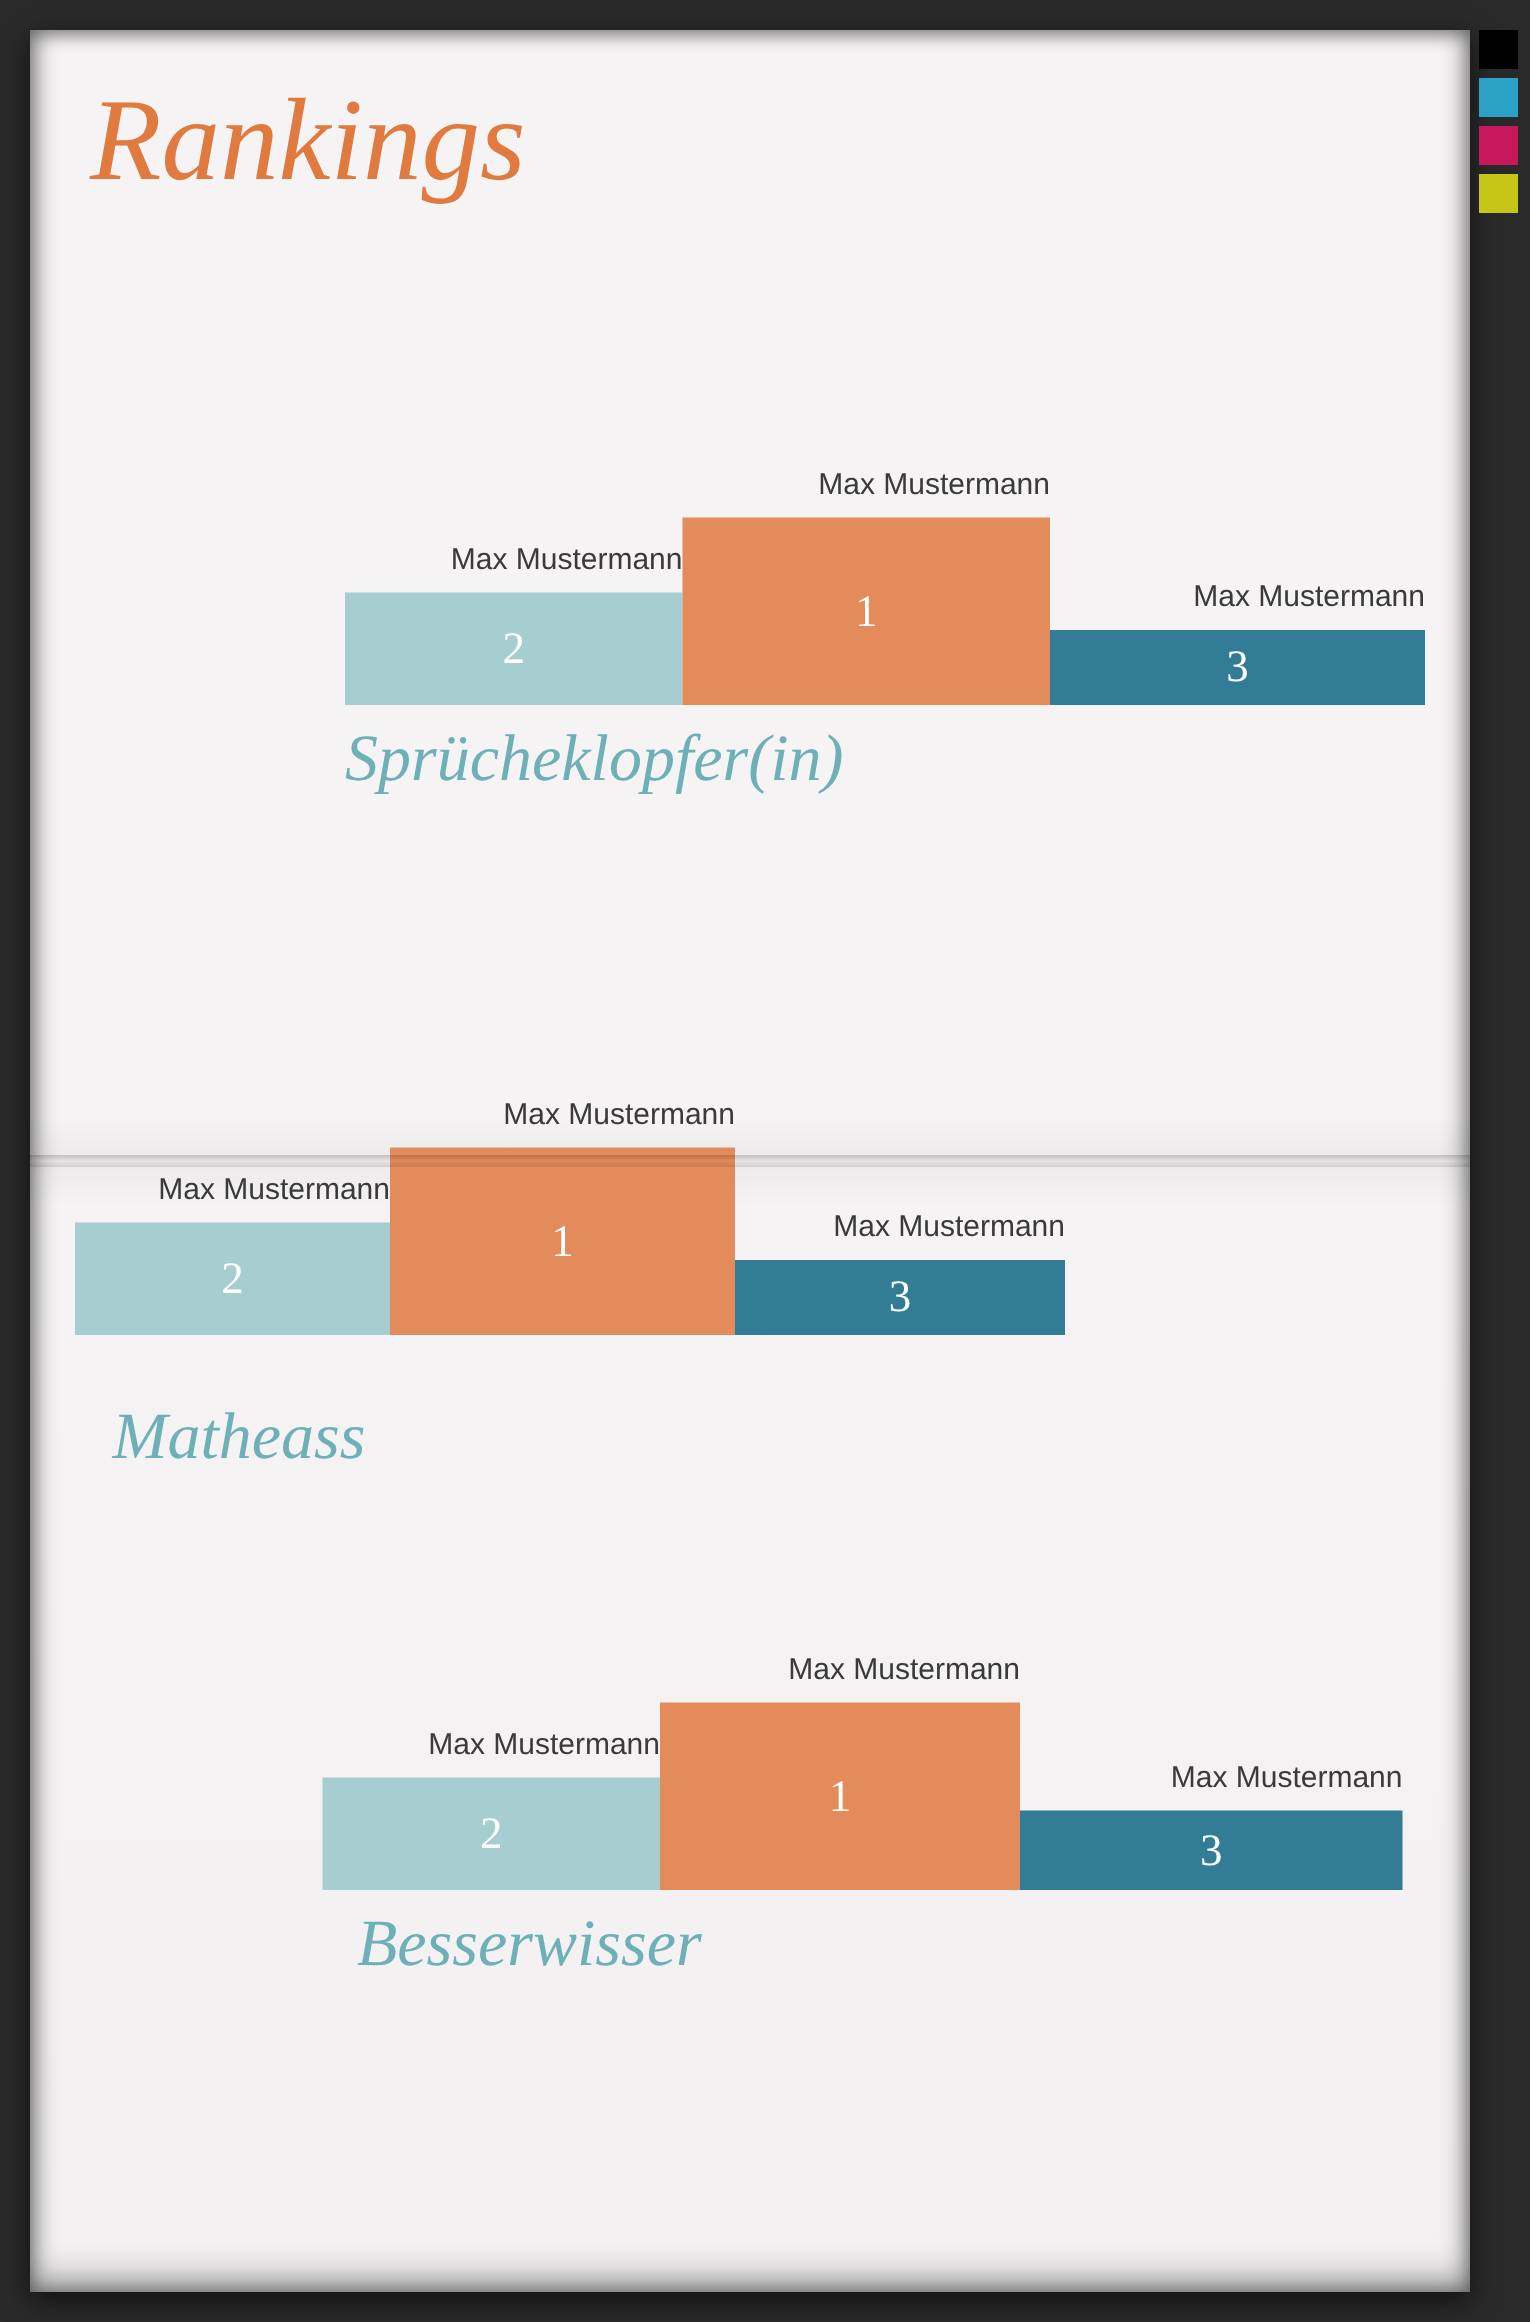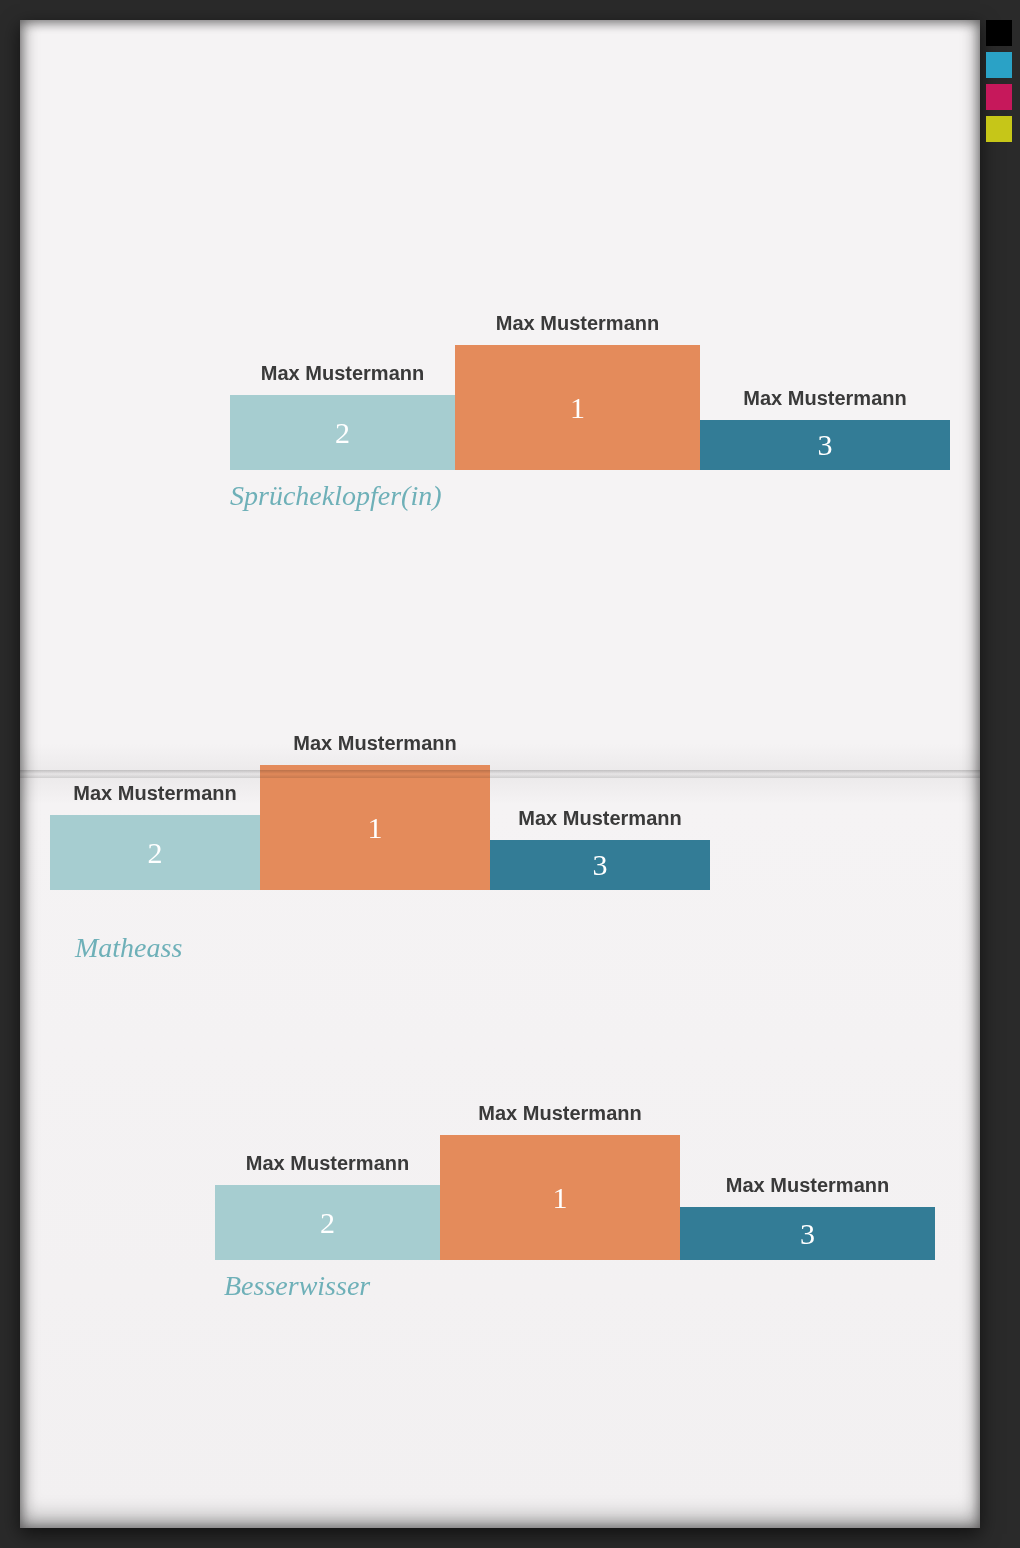--- a/index.html
+++ b/index.html
@@ -47,34 +47,33 @@
       left: 40px;
       font-family: "Comic Sans MS", "Segoe Script", cursive;
       font-style: italic;
       font-size: 78px;
       color: #e07a3f;
       font-weight: 500;
     }
     .sub {
       font-family: "Comic Sans MS", "Segoe Script", cursive;
       font-style: italic;
-      font-size: 28px;
+      font-size: 44px;
       color: #6eb0b8;
       position: absolute;
     }
     
     .podium { position: absolute; height: 170px; }
     .col { position: absolute; bottom: 0; text-align: center; }
     .name {
       color: #3a3a3a;
       font-size: 20px;
       position: absolute;
       width: 100%;
-      text-align: center;
-      font-weight: bold;
+      text-align: right;
     }
     .bar {
       position: absolute;
       bottom: 0;
       width: 100%;
       display: flex;
       align-items: center;
       justify-content: center;
       color: #fff;
       font-size: 30px;
@@ -115,34 +114,35 @@
     #p3 { top: 1070px; left: 195px; width: 720px; }
     #p3 .second { left: 0;   width: 225px; }
     #p3 .first  { left: 225px; width: 240px; }
     #p3 .third  { left: 465px; width: 255px; }
     #p3 .second .name { bottom: 85px; }
     #p3 .first  .name { bottom: 135px; }
     #p3 .third  .name { bottom: 63px; }
     #p3 .second .bar  { height: 75px; }
     #p3 .first  .bar  { height: 125px; }
     #p3 .third  .bar  { height: 53px; }
-    #sub3 { top: 1250px; left: 204px; }
+    #sub3 { top: 1250px; left: 218px; }
   </style>
 </head>
 <body>
 
 <div class="page">
 
   <div class="color-bars">
     <div style="background:#000000"></div>
     <div style="background:#2aa2c6"></div>
     <div style="background:#c6185b"></div>
     <div style="background:#c6c618"></div>
   </div>
 
+  <h1 class="title">Rankings</h1>
 
   <div id="p1" class="podium">
     <div class="col second">
       <div class="name">Max Mustermann</div>
       <div class="bar c-second">
           <span>2</span>
         </div>
     </div>
     <div class="col first">
       <div class="name">Max Mustermann</div>

